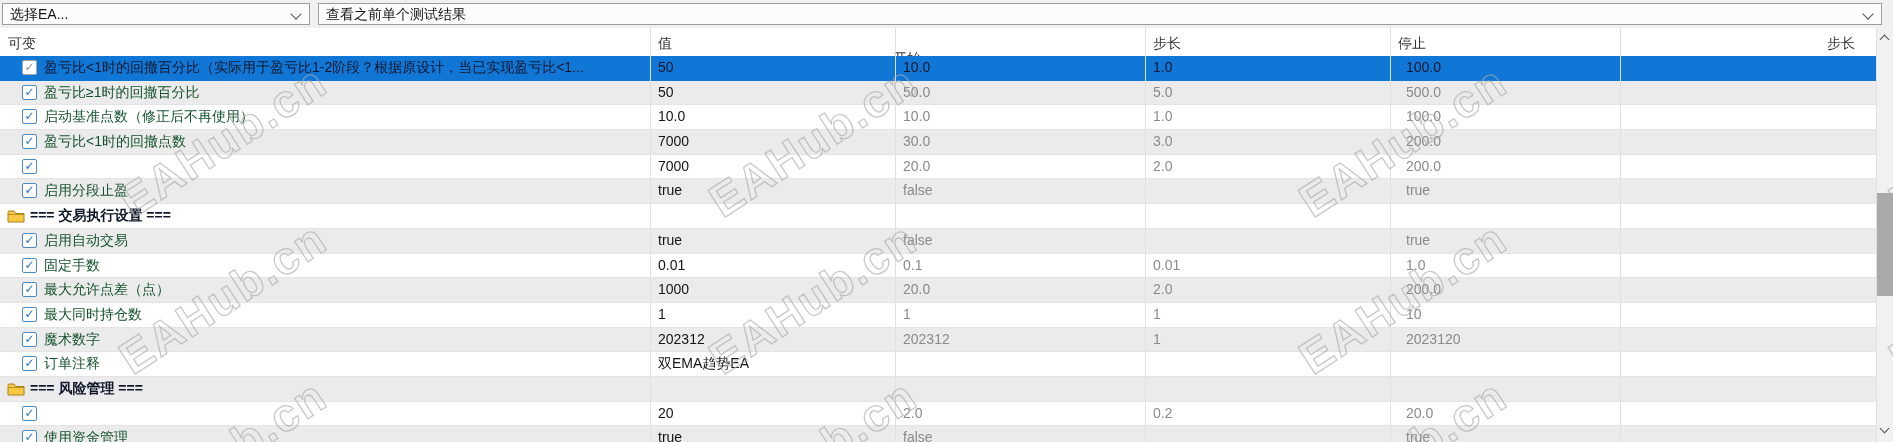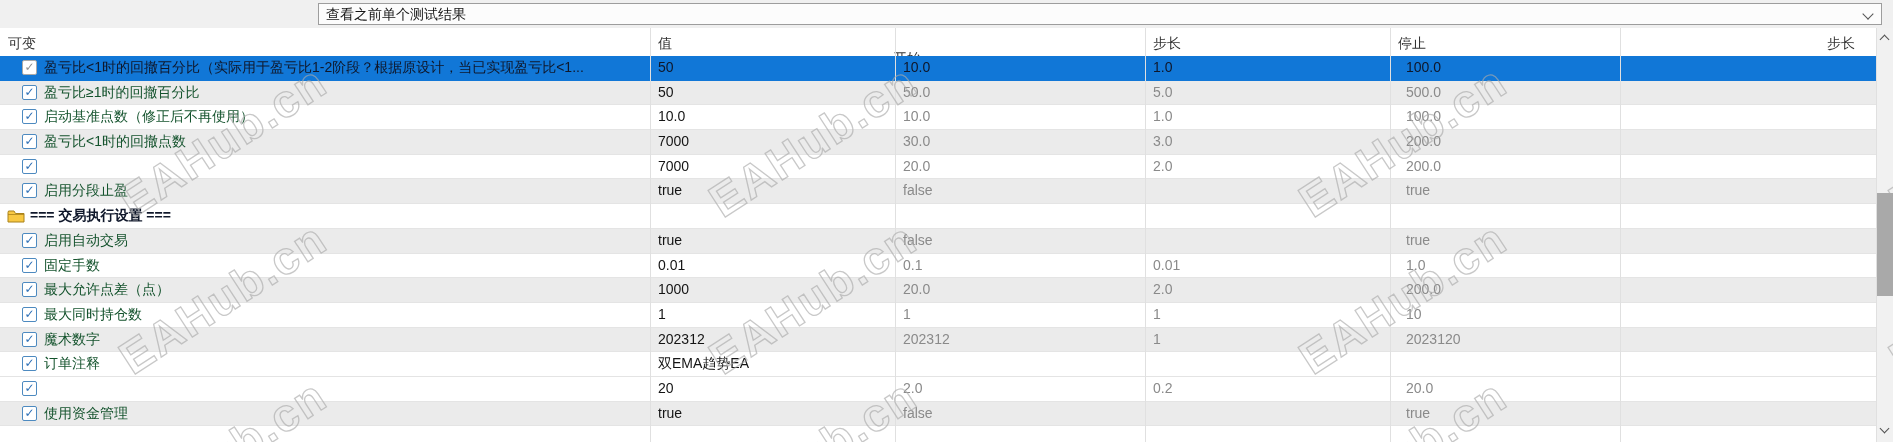--- a/index.html
+++ b/index.html
@@ -56,20 +56,24 @@
   .wm { position:absolute; z-index:40; font-size:46px; font-weight:bold; letter-spacing:2px;
     white-space:nowrap; color:transparent; -webkit-text-stroke:1.3px rgba(170,170,170,.65);
     text-shadow:0 0 0 rgba(255,255,255,0); transform:rotate(-33deg); pointer-events:none; }
 </style>
 </head>
 <body>
 
 <div id="screen">
 
   <div class="topbar">
+    <div class="combo combo-ea">
+      <span>选择EA...</span>
+      <span class="chev"></span>
+    </div>
     <div class="combo combo-result">
       <span>查看之前单个测试结果</span>
       <span class="chev"></span>
     </div>
   </div>
 
   <div class="thead">
       <span class="th" style="left: 8px;">可变</span>
       <span class="th" style="left: 658px;">值</span>
       <span class="th" style="left: 893px; margin-top: 15px;">开始</span>
@@ -182,20 +186,27 @@
         <span class="cell c-step">1</span>
         <span class="cell c-stop">2023120</span>
       </div>
       <div class="row">
         <span class="cb">✓</span>
         <span class="cell c-name">订单注释</span>
         <span class="cell c-val">双EMA趋势EA</span>
         <span class="cell c-start"></span>
         <span class="cell c-step"></span>
         <span class="cell c-stop"></span>
+      </div>
+      <div class="row alt group">
+        <span class="folder"><svg width="18" height="14" viewBox="0 0 18 14">
+            <path d="M1 3.5 L1 13 L17 13 L17 4.5 L8.5 4.5 L7 2 L1.5 2 Z" fill="#f8c842" stroke="#a9821a" stroke-width="1"></path>
+            <path d="M1 5.5 L17 5.5" stroke="#a9821a" stroke-width="0.8"></path>
+          </svg></span>
+        <span class="gname">=== 风险管理 ===</span>
       </div>
       <div class="row">
         <span class="cb">✓</span>
         <span class="cell c-val">20</span>
         <span class="cell c-start">2.0</span>
         <span class="cell c-step">0.2</span>
         <span class="cell c-stop">20.0</span>
       </div>
       <div class="row alt">
         <span class="cb">✓</span>

